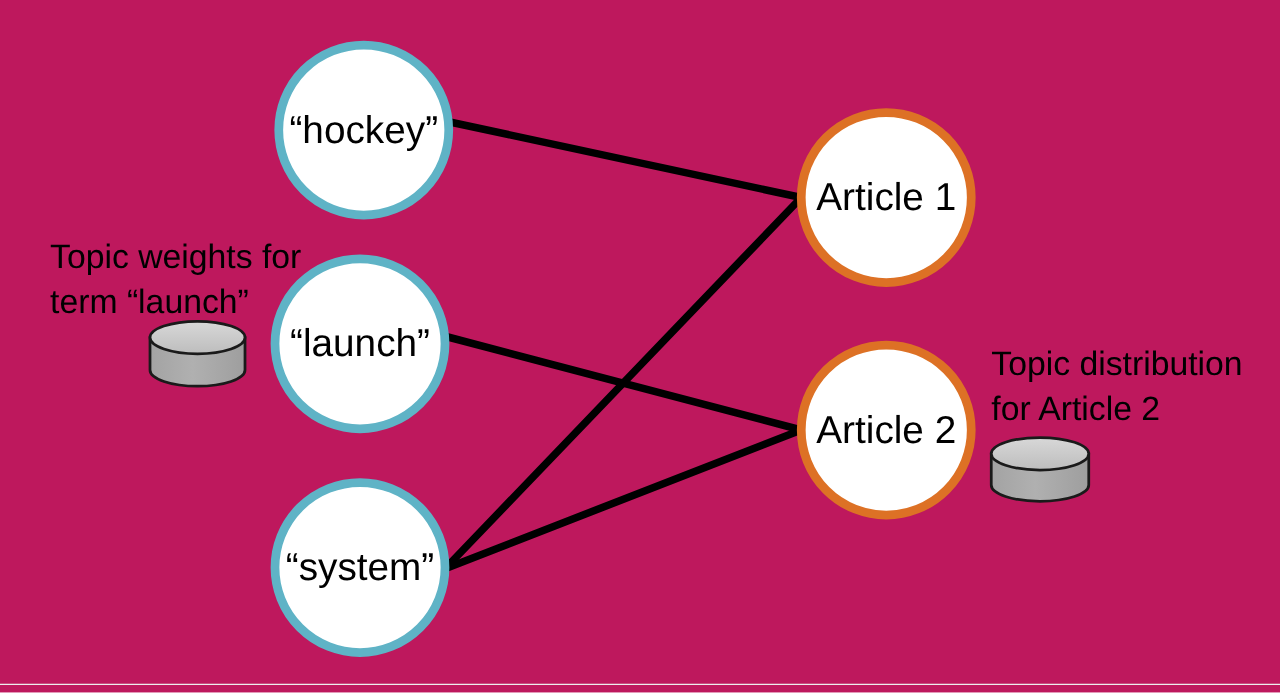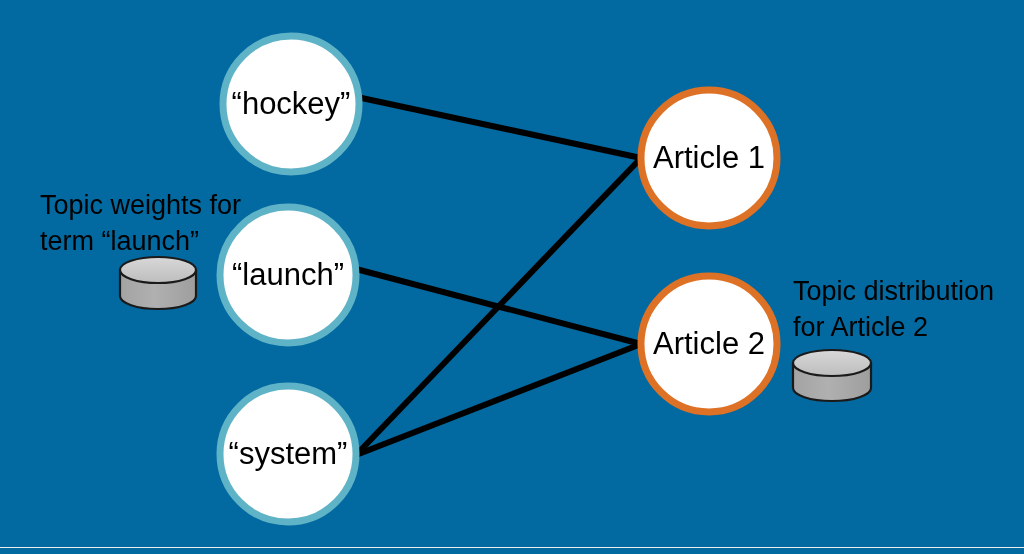--- a/index.html
+++ b/index.html
@@ -4,21 +4,21 @@
 <style>
   html, body {
     margin: 0;
     padding: 0;
     background: #ffffff;
   }
   #canvas {
     position: relative;
     width: 1024px;
     height: 554px;
-    background: #0369a1;
+    background: #be185d;
     overflow: hidden;
     font-family: "Liberation Sans", sans-serif;
   }
   #diagram-svg {
     position: absolute;
     left: 0;
     top: 0;
     width: 1024px;
     height: 554px;
   }

